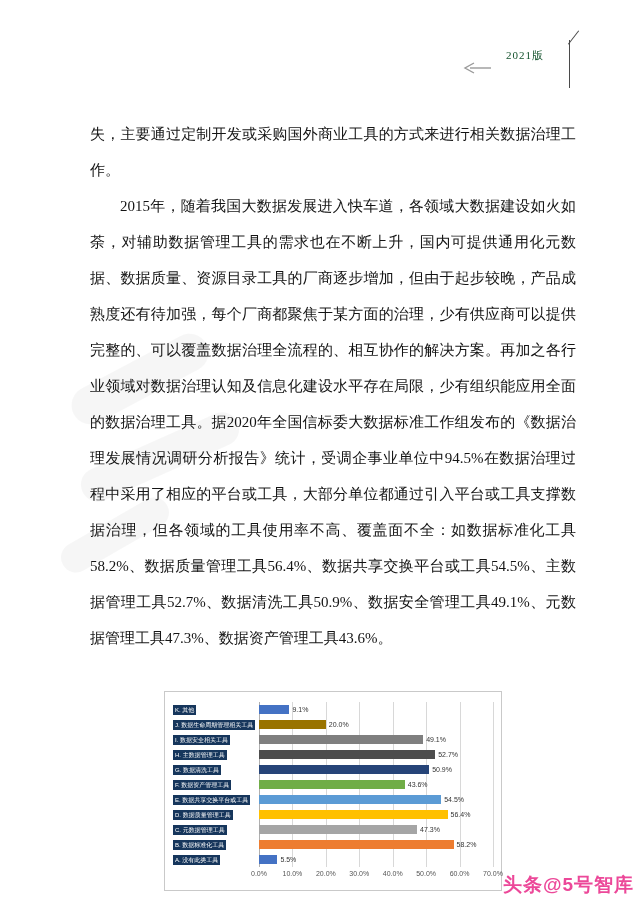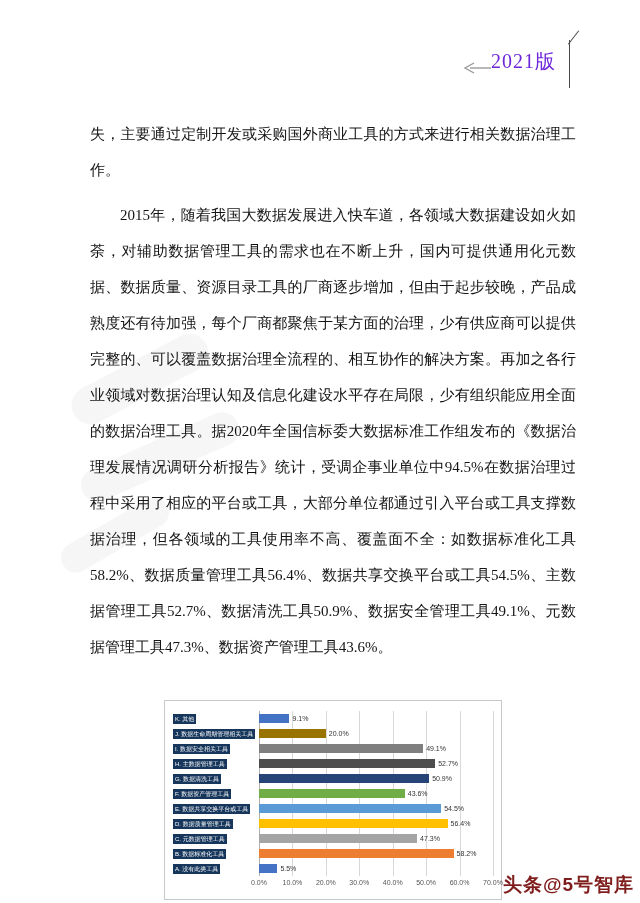--- a/index.html
+++ b/index.html
@@ -4,36 +4,36 @@
 <style>
   * { margin:0; padding:0; box-sizing:border-box; }
   html,body { background:#ffffff; }
   .page {
     position:relative; width:640px; height:903px; margin:0 auto;
     background:#ffffff; overflow:hidden;
     font-family:"Liberation Serif","DejaVu Serif",serif; color:#1b1b1b;
   }
 
   
-  .header-edition { position:absolute; top:48px; right:84px; font-size:20px; letter-spacing:1px; color:#6d28d9; }
+  .header-edition { position:absolute; top:48px; right:96px; font-size:11px; letter-spacing:1px; color:#14532d; }
   .header-vline { position:absolute; top:40px; right:70px; width:1px; height:48px; background:#4a4a4a; }
   .header-vline-tip { position:absolute; top:29px; right:66px; width:1px; height:17px; background:#4a4a4a; transform:rotate(38deg); }
   .back-arrow { position:absolute; top:62px; right:148px; }
 
   
   .watermark { position:absolute; left:55px; top:320px; width:210px; height:280px; opacity:0.06; pointer-events:none; }
   .wm-stroke { position:absolute; background:#777; border-radius:40px; }
   .wm-1 { width:150px; height:38px; top:40px; left:10px; transform:rotate(-28deg); }
   .wm-2 { width:170px; height:34px; top:120px; left:20px; transform:rotate(-24deg); }
   .wm-3 { width:120px; height:30px; top:200px; left:0px; transform:rotate(-30deg); }
 
   
   .content { position:relative; padding:116px 64px 0 90px; }
   .para { font-size:15px; line-height:36px; text-align:justify; color:#141414; }
-  .p-indent { text-indent:2em;margin-top:9px; }
+  .p-indent { text-indent:2em; }
 
   
   .chart {
     width:338px; margin:35px auto 0; border:1px solid #c9c9c9; background:#fff;
     padding:10px 8px 8px 8px;
     font-family:"Liberation Sans","DejaVu Sans",sans-serif;
   }
   .chart-body { display:flex; }
   .labels-col { width:86px; }
   .label-row { height:15px; display:flex; align-items:center; }
@@ -49,21 +49,21 @@
   .ticks-spacer { width:86px; }
   .ticks { position:relative; flex:1; height:12px; }
   .tick { position:absolute; top:0; transform:translateX(-50%); font-size:7px; color:#555; white-space:nowrap; }
 
   
   .caption { text-align:center; margin-top:26px; font-weight:bold; font-size:13.5px; line-height:24px; color:#111; }
   .page-number { text-align:right; padding-right:14px; margin-top:16px; font-size:14px; color:#222; }
   .brand {
     position:absolute; right:6px; bottom:5px;
     font-family:"Liberation Sans","DejaVu Sans",sans-serif;
-    font-weight:bold; font-size:19px; letter-spacing:1px; color:#7f1d1d;
+    font-weight:bold; font-size:19px; letter-spacing:1px; color:#ec4899;
   }
 </style>
 </head>
 <body>
 
 <div class="page">
 
   <span class="header-edition">2021版</span>
   <div class="header-vline"></div>
   <div class="header-vline-tip"></div>

